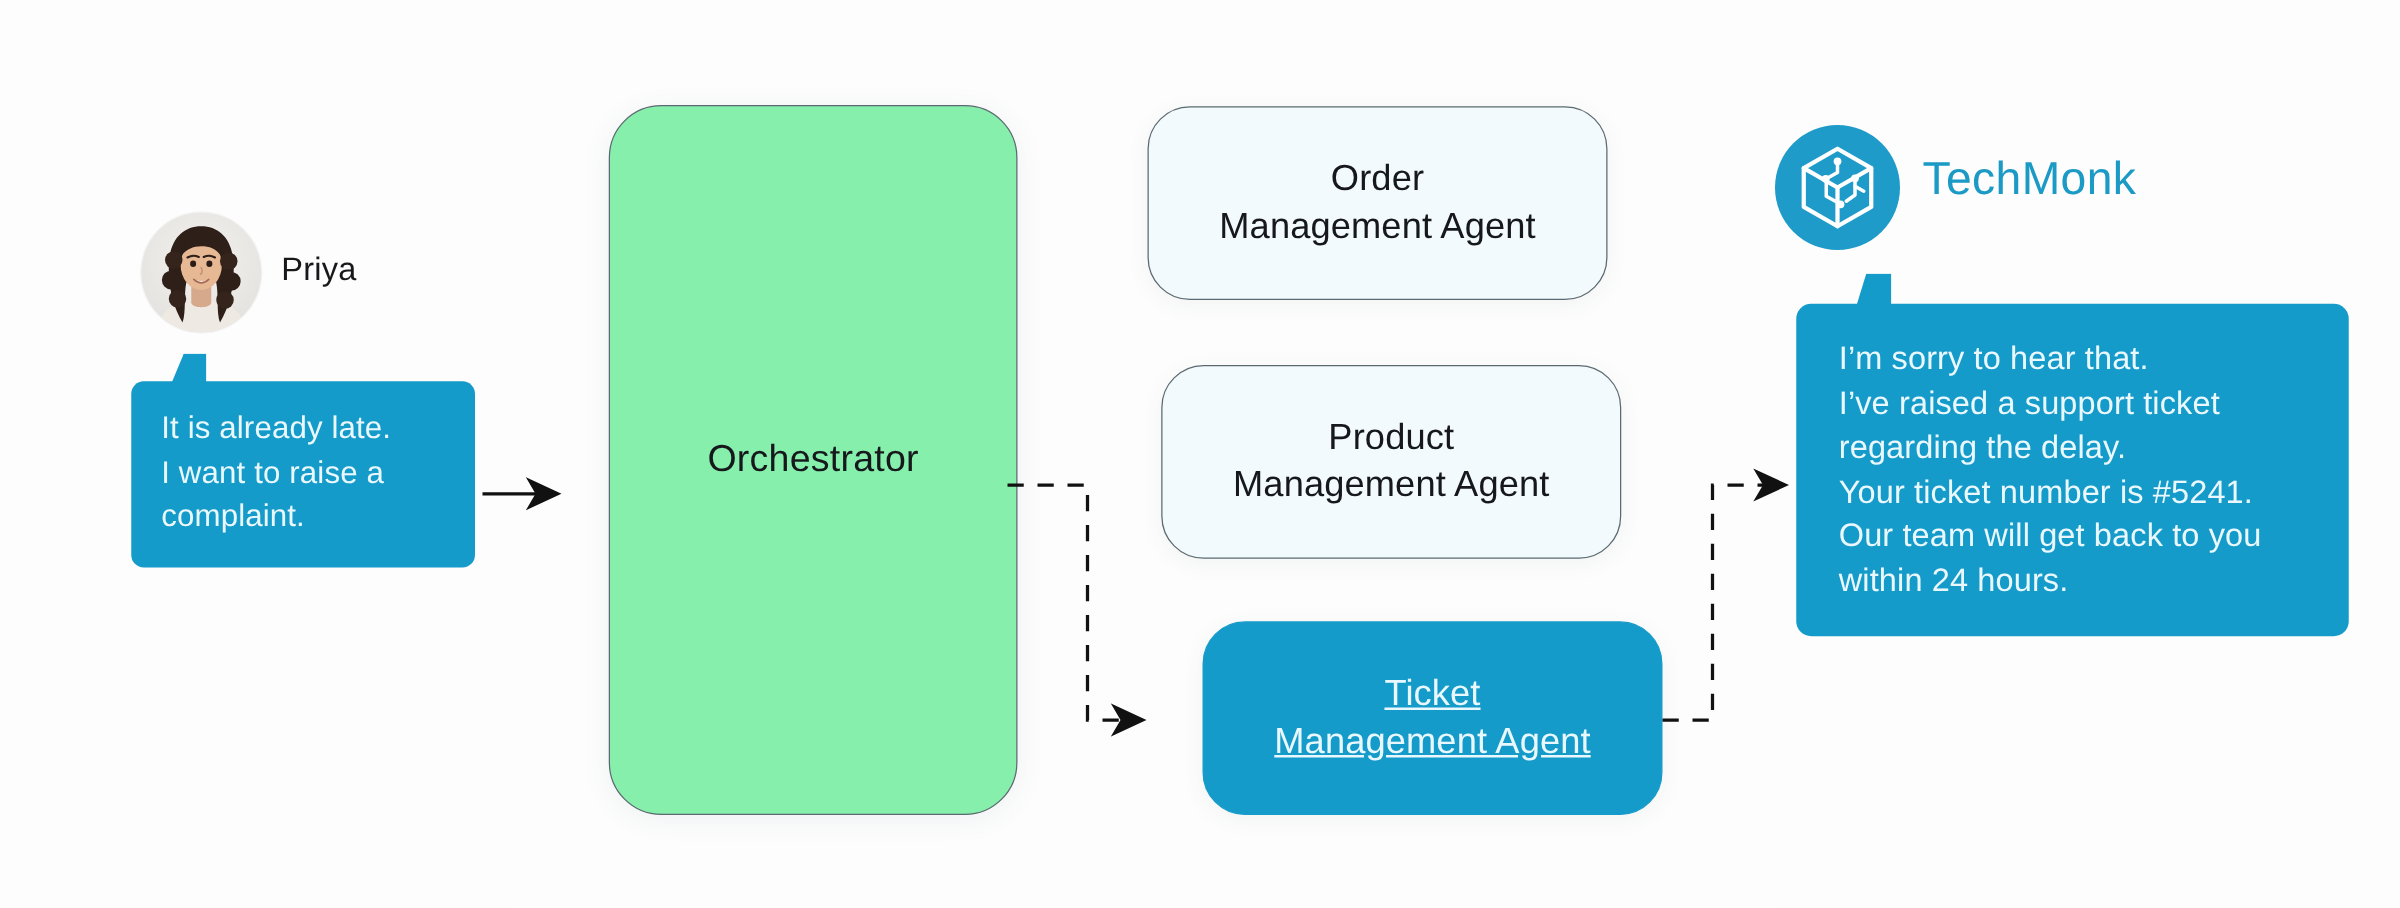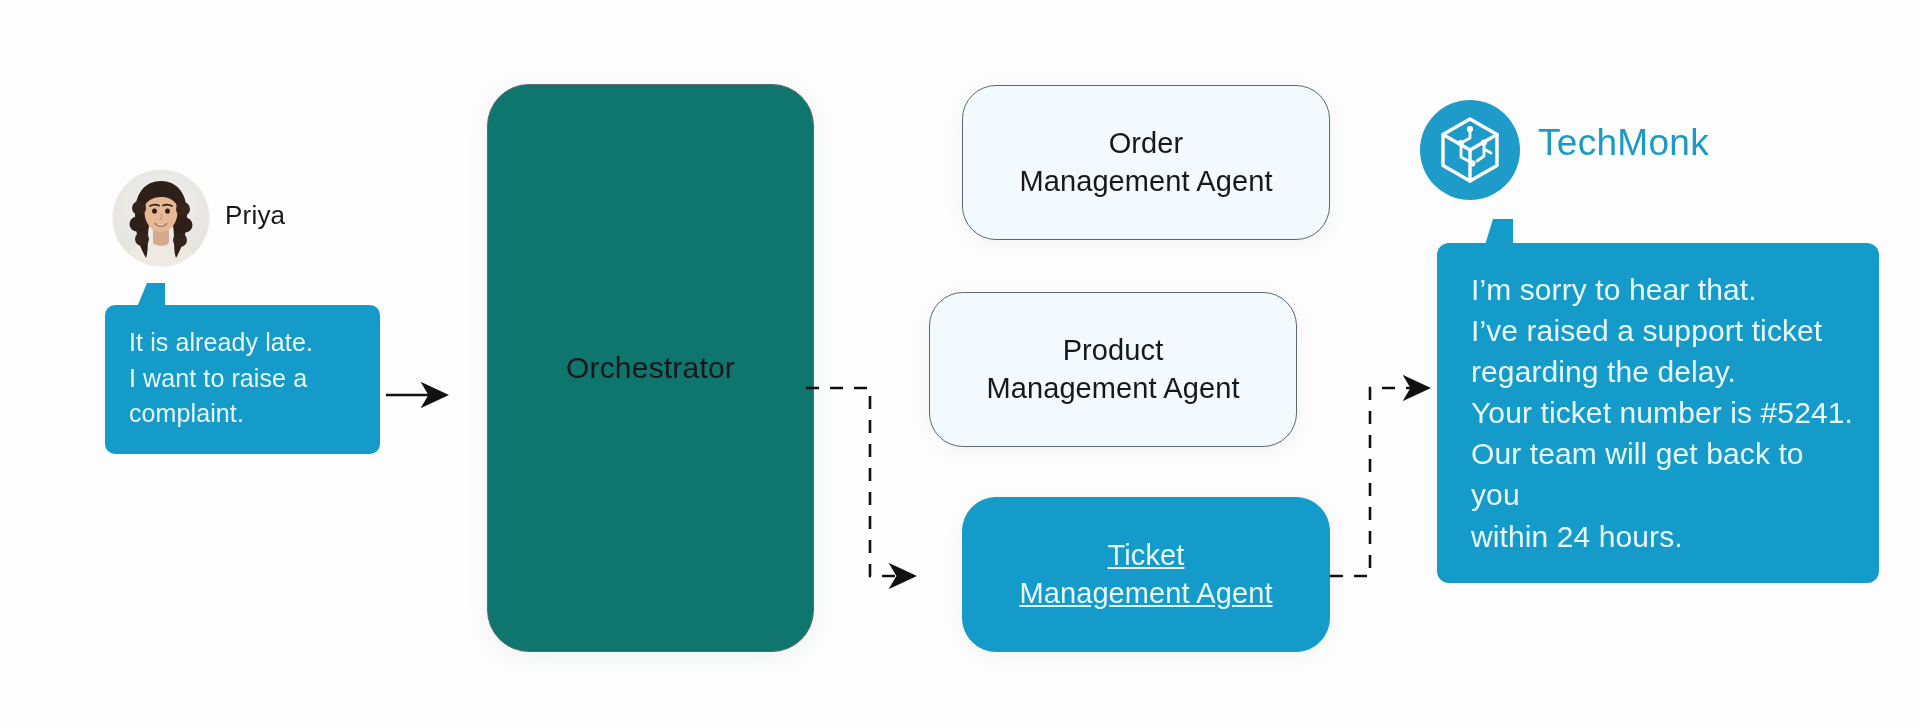--- a/index.html
+++ b/index.html
@@ -100,32 +100,32 @@
   #bot-bubble .tail {
     left: 48px;
     top: -24px;
     border-left: 8px solid transparent;
     border-right: 20px solid #159BC9;
     border-bottom: 26px solid #159BC9;
     border-top: 0;
     border-radius: 3px 0 0 0;
   }
   #bot-bubble-text {
-    font-size: 30px;
+    font-size: 26px;
     line-height: 1.37;
     letter-spacing: 0.1px;
   }
 
   
   #orchestrator {
     left: 487px;
     top: 84px;
     width: 325px;
     height: 566px;
-    background: #0f766e;
+    background: #86efac;
     border: 1.4px solid #5b6a70;
     border-radius: 42px;
     box-shadow: 0 4px 22px rgba(60,80,95,0.07);
     display: flex;
     align-items: center;
     justify-content: center;
   }
   #orchestrator-label {
     font-size: 30px;
     color: #16181c;
@@ -154,21 +154,21 @@
     background: #159BC9;
     border: 1.4px solid #159BC9;
     color: #e9f8fe;
   }
   .agent-label {
     font-size: 29px;
     line-height: 1.3;
     white-space: pre-line;
     letter-spacing: 0.1px;
   }
-  #agent-order   { left: 962px; top: 85px; }
+  #agent-order   { left: 918px; top: 85px; }
   #agent-product { left: 929px; top: 292px; }
   #agent-ticket  { left: 962px; top: 497px; text-decoration: underline; }
 
   
   .connector { position: absolute; overflow: visible; }
   #conn-user-orch   { left: 386px; top: 370px; width: 110px; height: 50px; }
   #conn-orch-ticket { left: 806px; top: 380px; width: 180px; height: 225px; }
   #conn-ticket-bot  { left: 1330px; top: 380px; width: 180px; height: 225px; }
 
   

